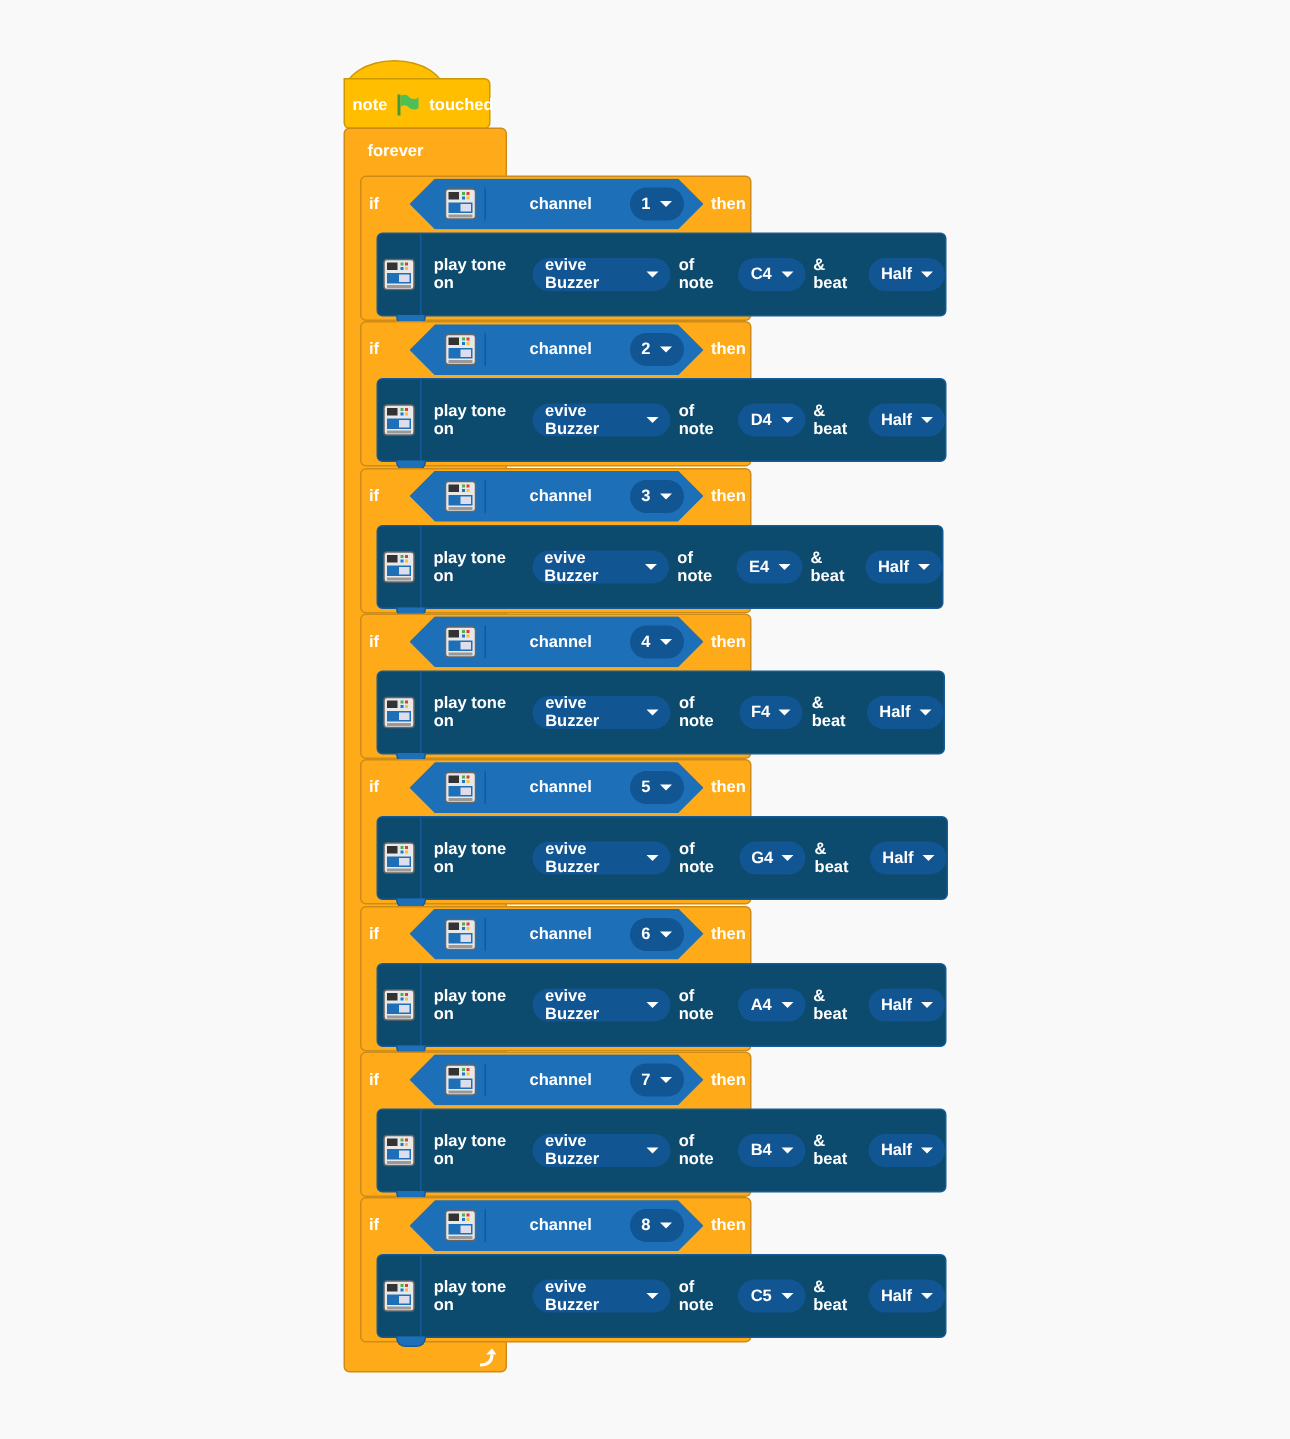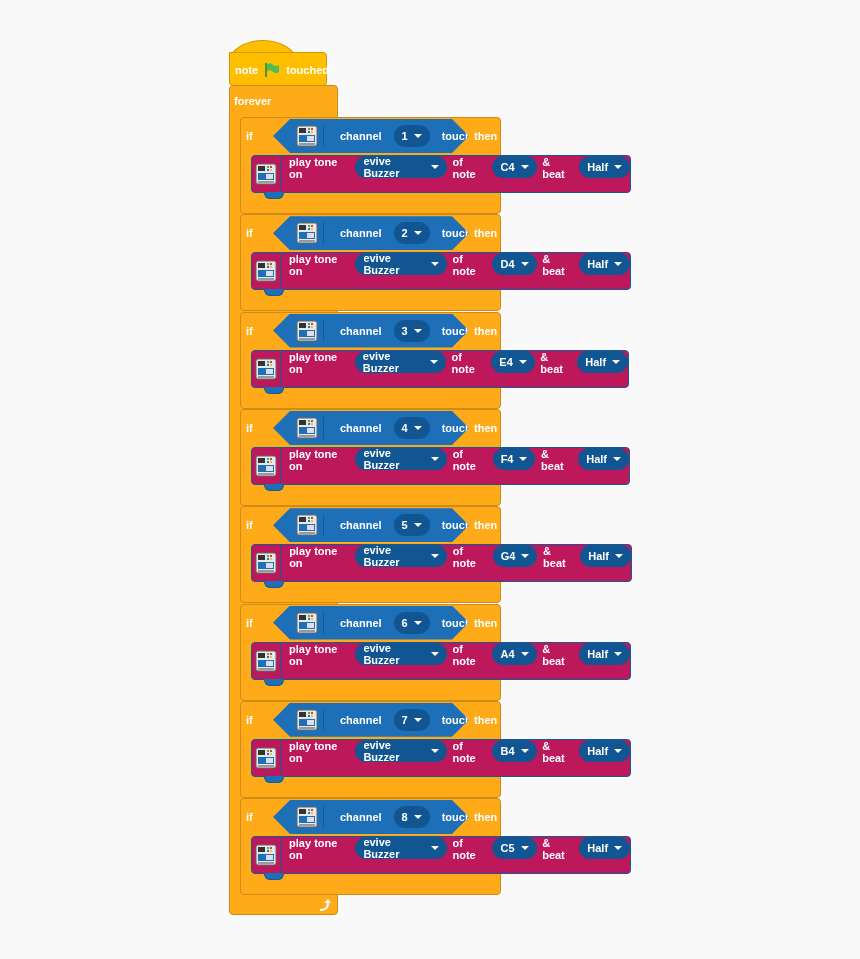--- a/index.html
+++ b/index.html
@@ -15,36 +15,36 @@
     .hat-cap {
       left:229px; top:40px; width:68px; height:30px; background:#FFBF00;
       border-radius:34px 34px 0 0 / 22px 22px 0 0; border:1px solid #CC9900; border-bottom:none; box-sizing:border-box;
     }
     .hat-row { left:235px; top:62px; display:flex; align-items:center; gap:6px; font-weight:bold; }
     .flag { width:16px; height:16px; }
     .forever {
       left:229px; top:85px; width:109px; height:830px; background:#FFAB19;
       border:1px solid #CF8B17; border-radius:4px; box-sizing:border-box;
     }
-    .forever-label { left:234px; top:95px; font-weight:bold; }
+    .forever-label { left:245px; top:95px; font-weight:bold; }
     .loop-arrow { left:318px; top:898px; width:14px; height:14px; }
     .ifblock {
       left:240px; width:261px; height:97px; background:#FFAB19;
       border:1px solid #CF8B17; border-radius:4px; box-sizing:border-box;
     }
     .if-label { font-weight:bold; }
     .then-label { font-weight:bold; }
     .bool {
       height:34px; background:#1D6FB8; display:flex; align-items:center;
       clip-path: polygon(17px 0, calc(100% - 17px) 0, 100% 50%, calc(100% - 17px) 100%, 17px 100%, 0 50%);
     }
-    .bool-inner { display:flex; align-items:center; gap:12px; padding-left:18px; font-weight:bold; }
+    .bool-inner { display:flex; align-items:center; gap:25px; padding-left:18px; font-weight:bold; }
     .stack {
-      left:251px; height:38px; background:#be185d; border:1px solid #155A96; border-radius:4px;
-      box-sizing:border-box; display:flex; align-items:flex-start; font-weight:bold;
+      left:251px; height:56px; background:#0c4a6e; border:1px solid #155A96; border-radius:4px;
+      box-sizing:border-box; display:flex; align-items:center; font-weight:bold;
     }
     .notch {
       width:18px; height:6px; background:#1D6FB8; border:1px solid #155A96; border-top:none;
       border-radius:0 0 6px 6px; position:absolute; left:12px; bottom:-7px;
     }
     .icon-wrap { width:30px; height:100%; display:flex; align-items:center; justify-content:center; border-right:1px solid #155A96; margin-right:8px; }
     .pill {
       background:#115592; border-radius:14px; height:22px; display:inline-flex; align-items:center;
       padding:0 8px; gap:6px; font-weight:bold;
     }

